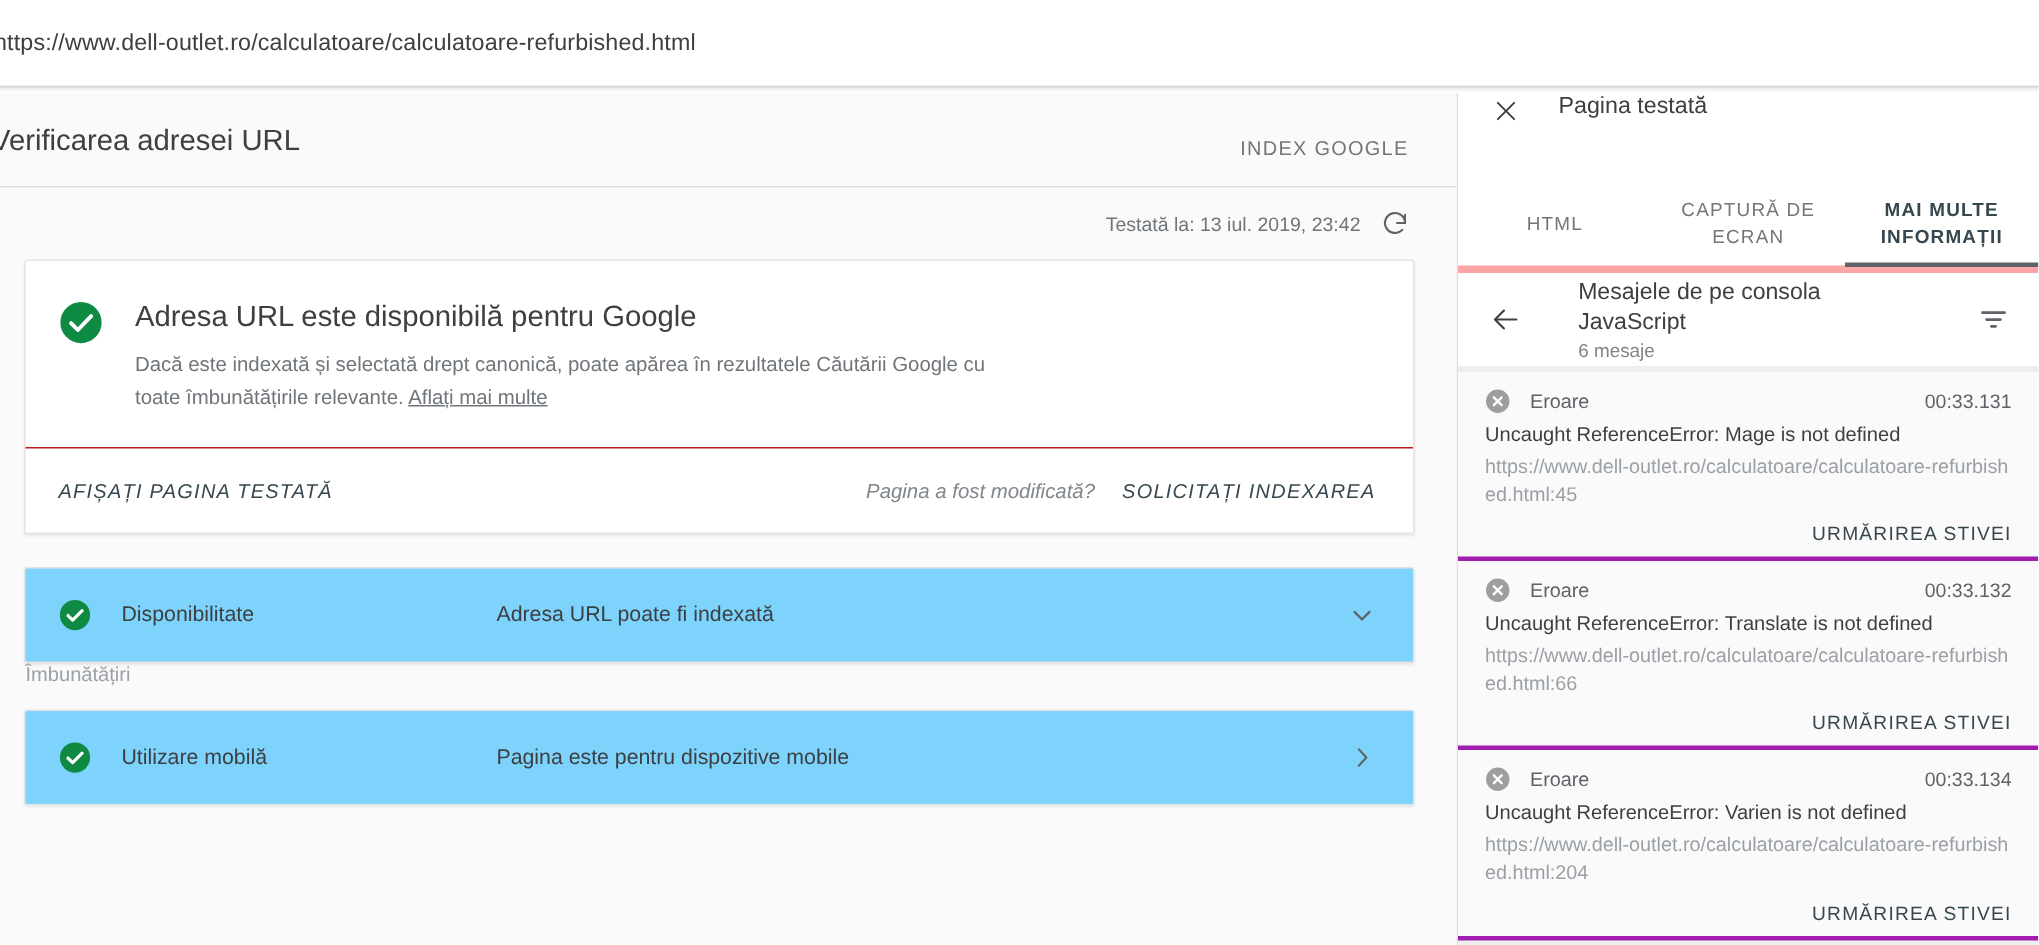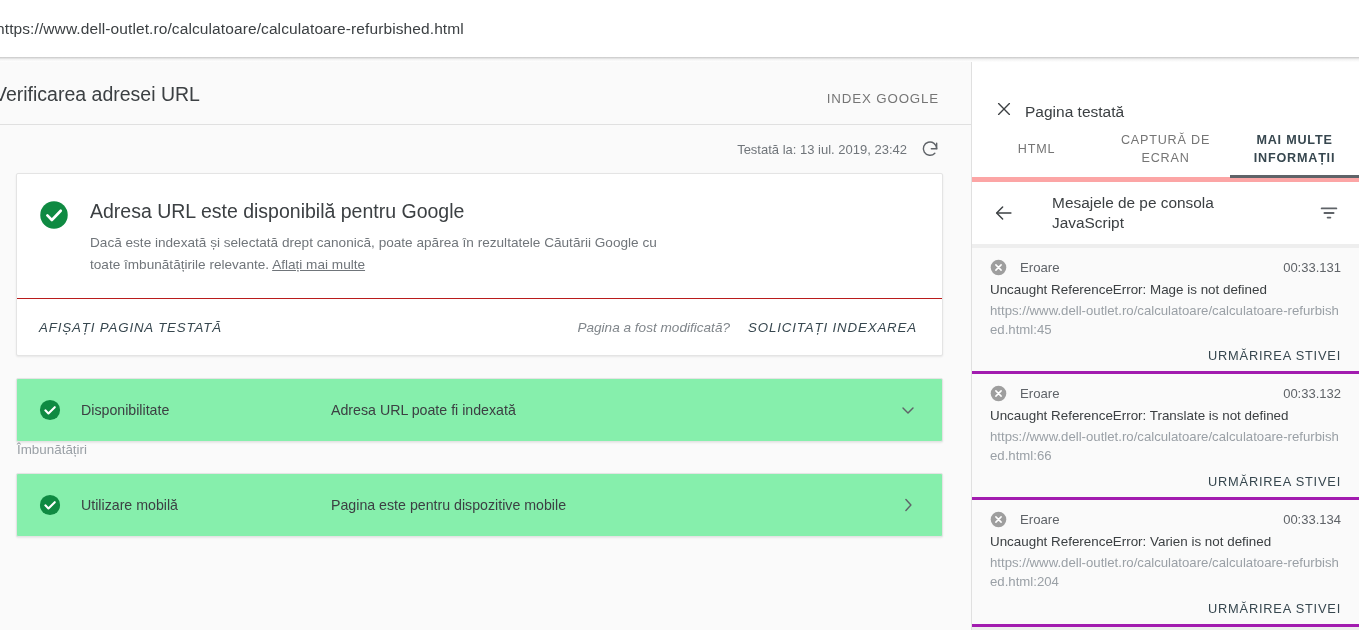--- a/index.html
+++ b/index.html
@@ -163,21 +163,21 @@
     letter-spacing: 0.85px;
     color: #37474f;
     font-weight: 500;
     cursor: pointer;
     white-space: nowrap;
   }
   .actions-right { display: flex; align-items: center; gap: 18px; }
   .muted-q { font-size: 13.6px; color: #80868b; white-space: nowrap; }
 
   .row-card {
-    background: #86efac;
+    background: #7dd3fc;
     border: 1px solid #e4e4e4;
     border-radius: 2px;
     box-shadow: 0 1px 2px rgba(0,0,0,0.08);
     height: 64px;
     display: flex;
     align-items: center;
     padding: 0 24px 0 22px;
     cursor: pointer;
   }
   .row-icon { flex: 0 0 auto; display: flex; align-items: center; }
@@ -203,23 +203,23 @@
     height: 585px;
     background: #ffffff;
     display: flex;
     flex-direction: column;
     border-left: 1px solid #e0e0e0;
     overflow: hidden;
   }
   .right-header {
     height: 59px;
     display: flex;
-    align-items: flex-end;
+    align-items: flex-start;
     padding-left: 20px;
-    gap: 9px;
+    gap: 23px;
     flex: 0 0 auto;
   }
   .close-btn { width: 24px; height: 24px; cursor: pointer; display: flex; align-items: center; justify-content: center; }
   .right-title { font-size: 15.5px; color: #3c4043; }
 
   .right-tabs {
     display: flex;
     height: 61px;
     border-bottom: 5px solid #fca5a5;
     flex: 0 0 auto;
@@ -420,20 +420,21 @@
 
     <div class="console-header">
       <div class="back-btn">
         <svg width="22" height="22" viewBox="0 0 24 24" fill="none" stroke="#3c4043" stroke-width="1.6" stroke-linecap="round" stroke-linejoin="round">
           <line x1="19.5" y1="12" x2="4.5" y2="12"></line>
           <polyline points="10.5,5.5 4,12 10.5,18.5"></polyline>
         </svg>
       </div>
       <div class="console-titles">
         <div class="console-title">Mesajele de pe consola JavaScript</div>
+        <div class="console-sub">6 mesaje</div>
       </div>
       <div class="filter-btn">
         <svg width="22" height="22" viewBox="0 0 24 24" stroke="#5f6368" stroke-width="2" stroke-linecap="round">
           <line x1="4" y1="7" x2="20" y2="7"></line>
           <line x1="7" y1="12" x2="17" y2="12"></line>
           <line x1="10.5" y1="17" x2="13.5" y2="17"></line>
         </svg>
       </div>
     </div>
 

